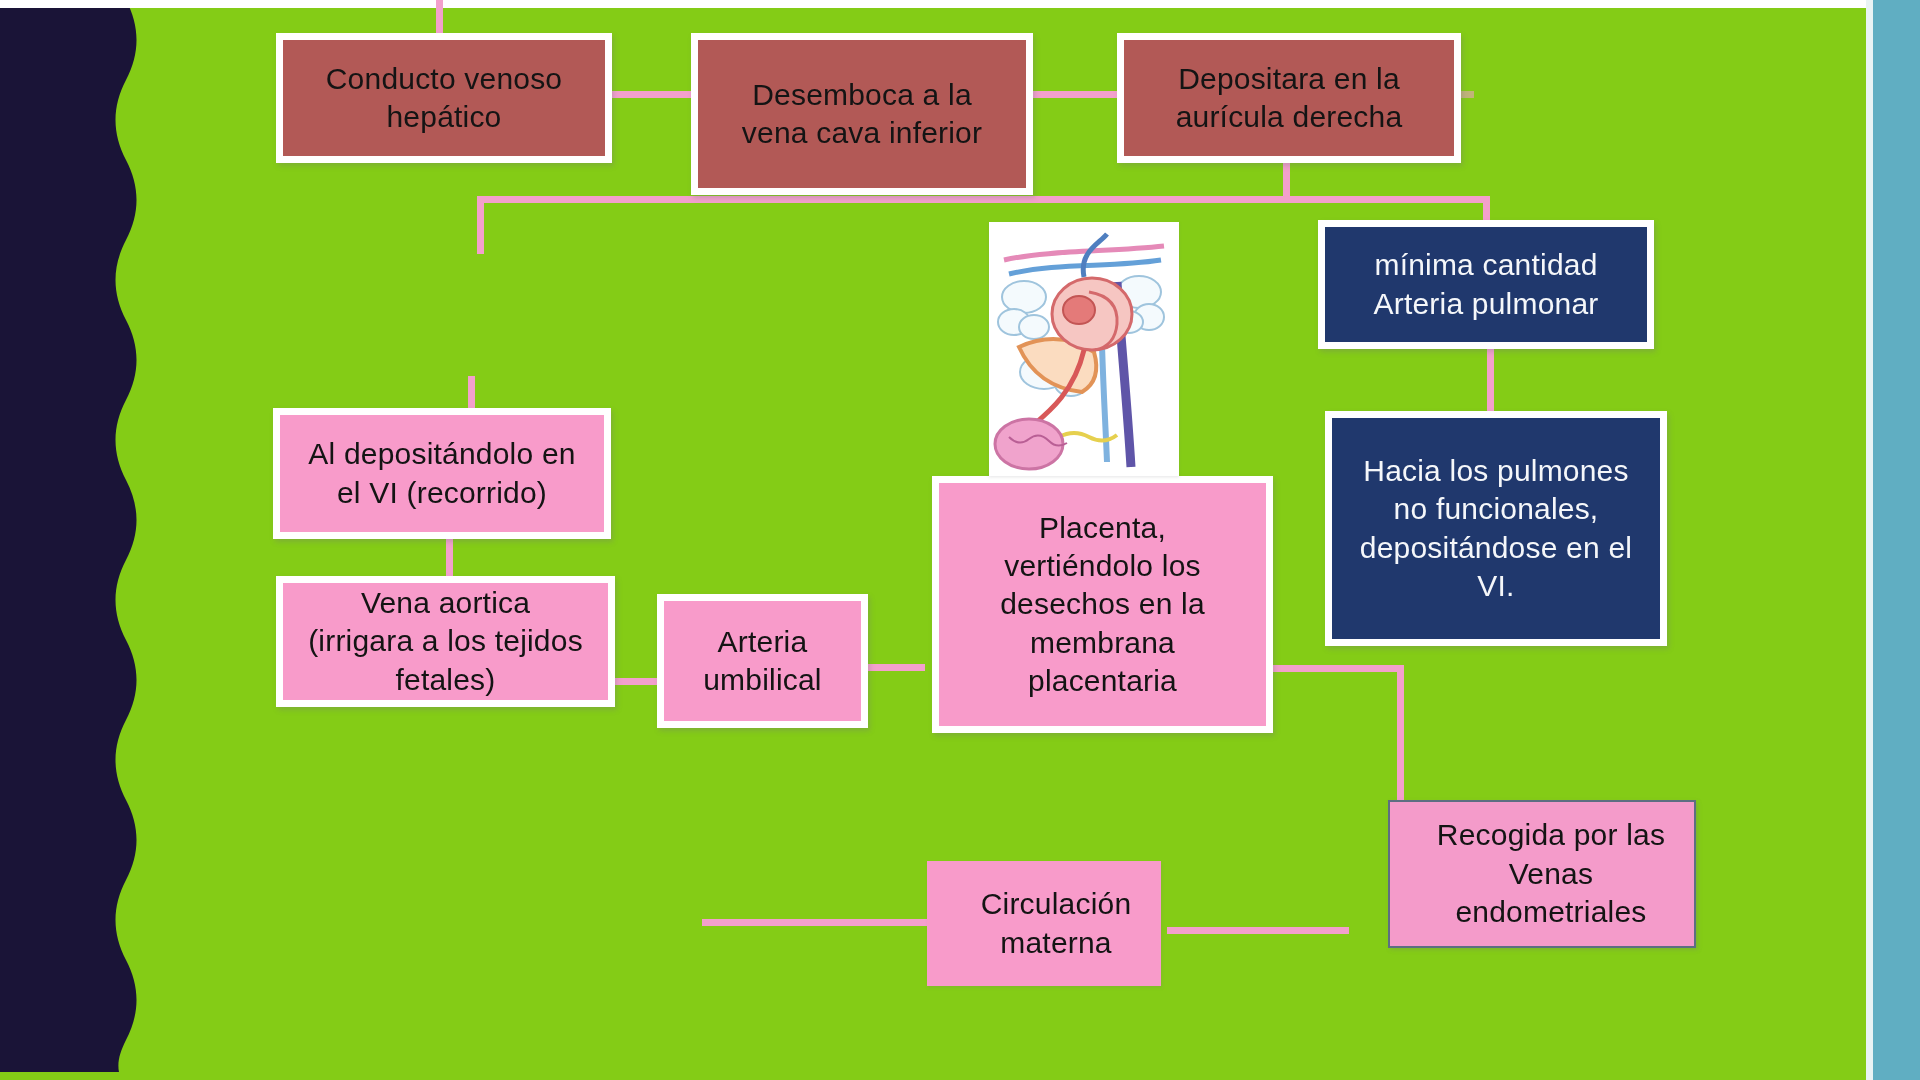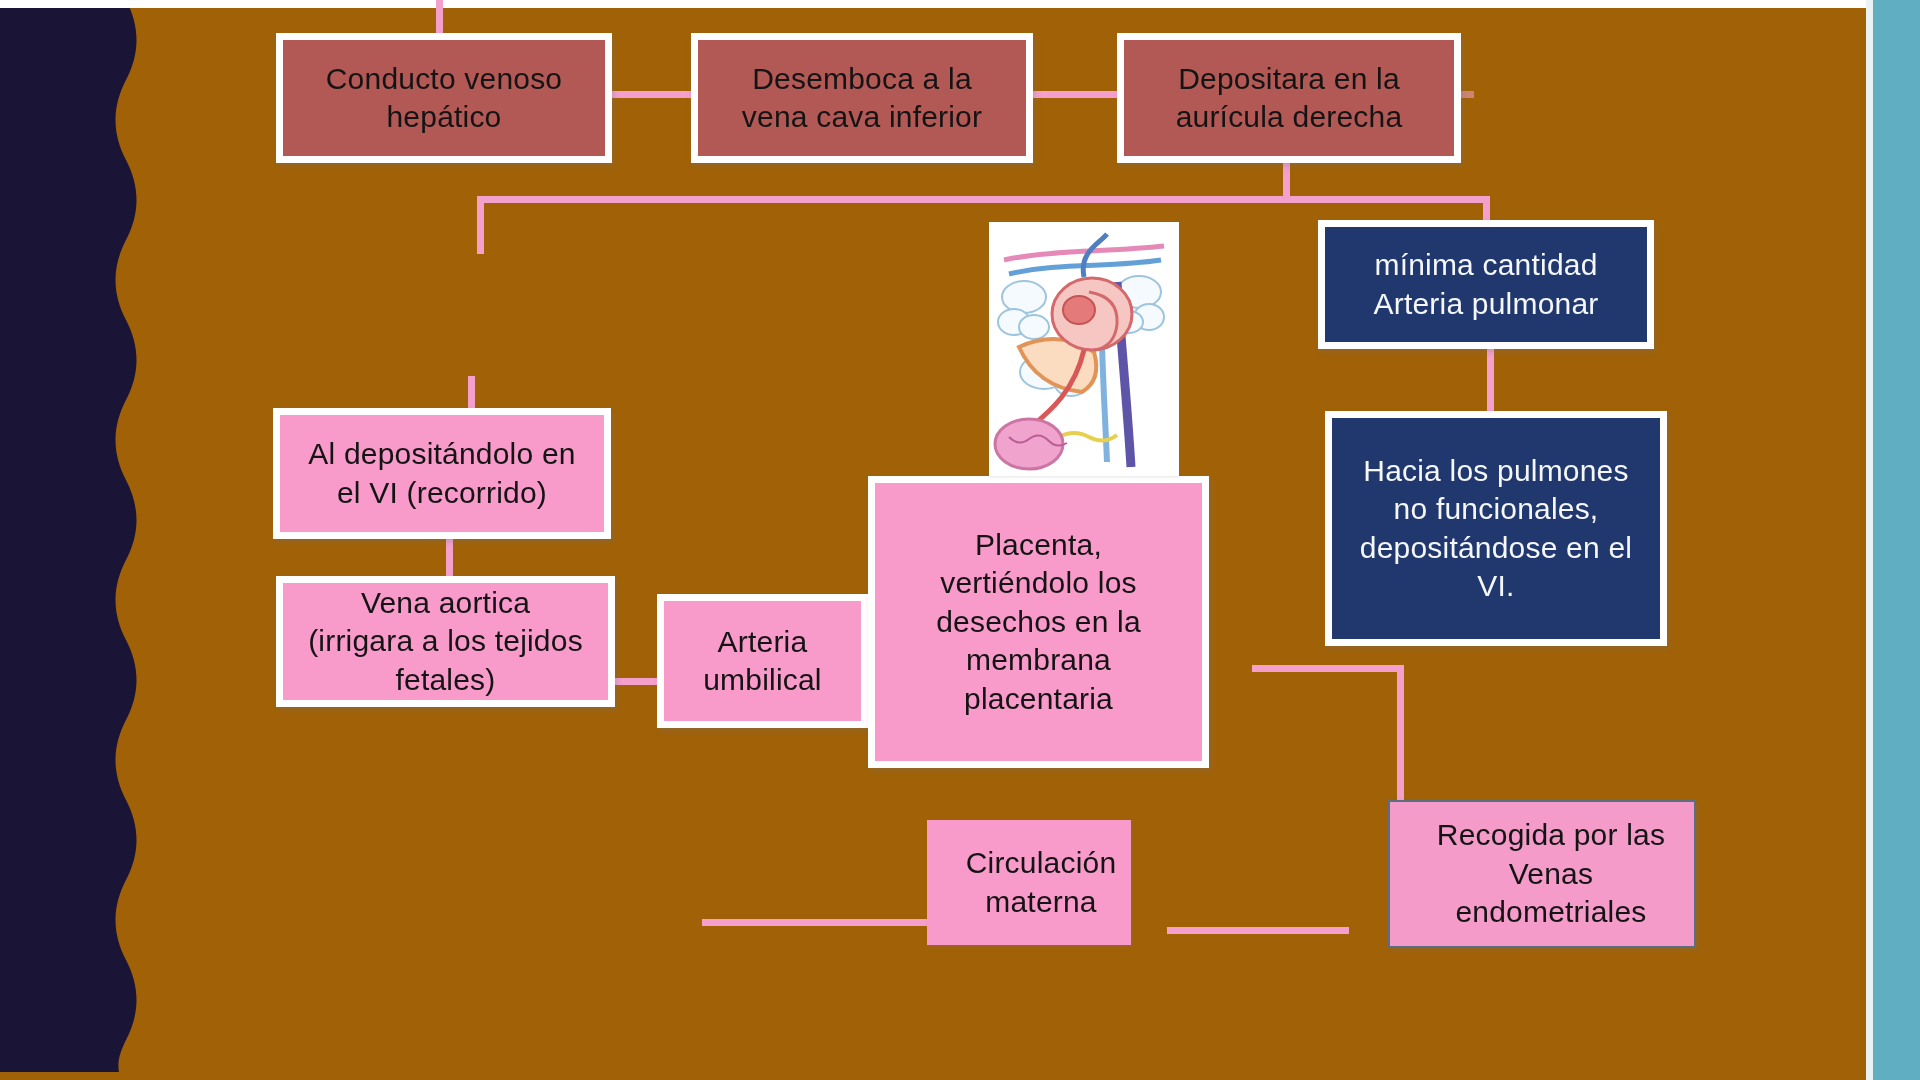--- a/index.html
+++ b/index.html
@@ -1,19 +1,19 @@
 <!DOCTYPE html>
 <html><head>
 <meta charset="utf-8">
 <style>
   html,body{margin:0;padding:0;}
   body{font-family:"Liberation Sans","DejaVu Sans",sans-serif;}
   .slide{
     position:relative;width:1920px;height:1080px;overflow:hidden;
-    background:#a16207;
+    background:#84cc16;
   }
   .node{
     position:absolute;display:flex;align-items:center;justify-content:center;
     text-align:center;white-space:pre-line;box-sizing:border-box;
     font-size:30px;line-height:1.28;color:#141414;letter-spacing:.2px;
   }
   .bordered{border:7px solid #ffffff;box-shadow:2px 3px 5px rgba(110,110,125,.28);}
   .red{background:#b25956;}
   .pink{background:#f89bca;}
   .navy{background:#20386d;color:#f5f7fa;}
@@ -58,49 +58,49 @@
   <div class="pipe" style="left:604px;top:678px;width:58px;height:7px;"></div>
   <div class="pipe" style="left:856px;top:664px;width:69px;height:7px;"></div>
   <div class="pipe" style="left:1487px;top:340px;width:7px;height:76px;"></div>
   <div class="pipe" style="left:1252px;top:665px;width:152px;height:7px;"></div>
   <div class="pipe" style="left:1397px;top:665px;width:7px;height:137px;"></div>
   <div class="pipe" style="left:1167px;top:927px;width:182px;height:7px;"></div>
   <div class="pipe" style="left:702px;top:919px;width:228px;height:7px;"></div>
 
   <div class="node red bordered" style="left:276px;top:33px;width:336px;height:130px;">Conducto venoso
 hepático</div>
-  <div class="node red bordered" style="left:691px;top:33px;width:342px;height:130px;">Desemboca a la
+  <div class="node red bordered" style="left:691px;top:33px;width:342px;height:162px;">Desemboca a la
 vena cava inferior</div>
   <div class="node red bordered" style="left:1117px;top:33px;width:344px;height:130px;">Depositara en la
 aurícula derecha</div>
 
   <div class="node pink bordered" style="left:273px;top:408px;width:338px;height:131px;">Al depositándolo en
 el VI (recorrido)</div>
   <div class="node pink bordered" style="left:276px;top:576px;width:339px;height:131px;">Vena aortica
 (irrigara a los tejidos
 fetales)</div>
   <div class="node pink bordered" style="left:657px;top:594px;width:211px;height:134px;">Arteria
 umbilical</div>
-  <div class="node pink bordered" style="left:868px;top:476px;width:341px;height:292px;">Placenta,
+  <div class="node pink bordered" style="left:932px;top:476px;width:341px;height:257px;">Placenta,
 vertiéndolo los
 desechos en la
 membrana
 placentaria</div>
 
   <div class="node navy bordered" style="left:1318px;top:220px;width:336px;height:129px;">mínima cantidad
 Arteria pulmonar</div>
   <div class="node navy bordered" style="left:1325px;top:411px;width:342px;height:235px;">Hacia los pulmones
 no funcionales,
 depositándose en el
 VI.</div>
 
   <div class="node slatebox" style="left:1388px;top:800px;width:308px;height:148px;padding-left:18px;">Recogida por las
 Venas
 endometriales</div>
-  <div class="node plainpink" style="left:927px;top:820px;width:204px;height:125px;padding-left:24px;">Circulación
+  <div class="node plainpink" style="left:927px;top:861px;width:234px;height:125px;padding-left:24px;">Circulación
 materna</div>
 
   <svg class="illustration" style="left:989px;top:222px;" width="190" height="254" viewBox="0 0 190 254">
     <rect width="190" height="254" fill="#ffffff"></rect>
     <g stroke="#9fc4dd" fill="#f4fafd" stroke-width="2">
       <ellipse cx="35" cy="75" rx="22" ry="16"></ellipse>
       <ellipse cx="25" cy="100" rx="16" ry="13"></ellipse>
       <ellipse cx="45" cy="105" rx="15" ry="12"></ellipse>
       <ellipse cx="150" cy="70" rx="22" ry="16"></ellipse>
       <ellipse cx="160" cy="95" rx="15" ry="13"></ellipse>

